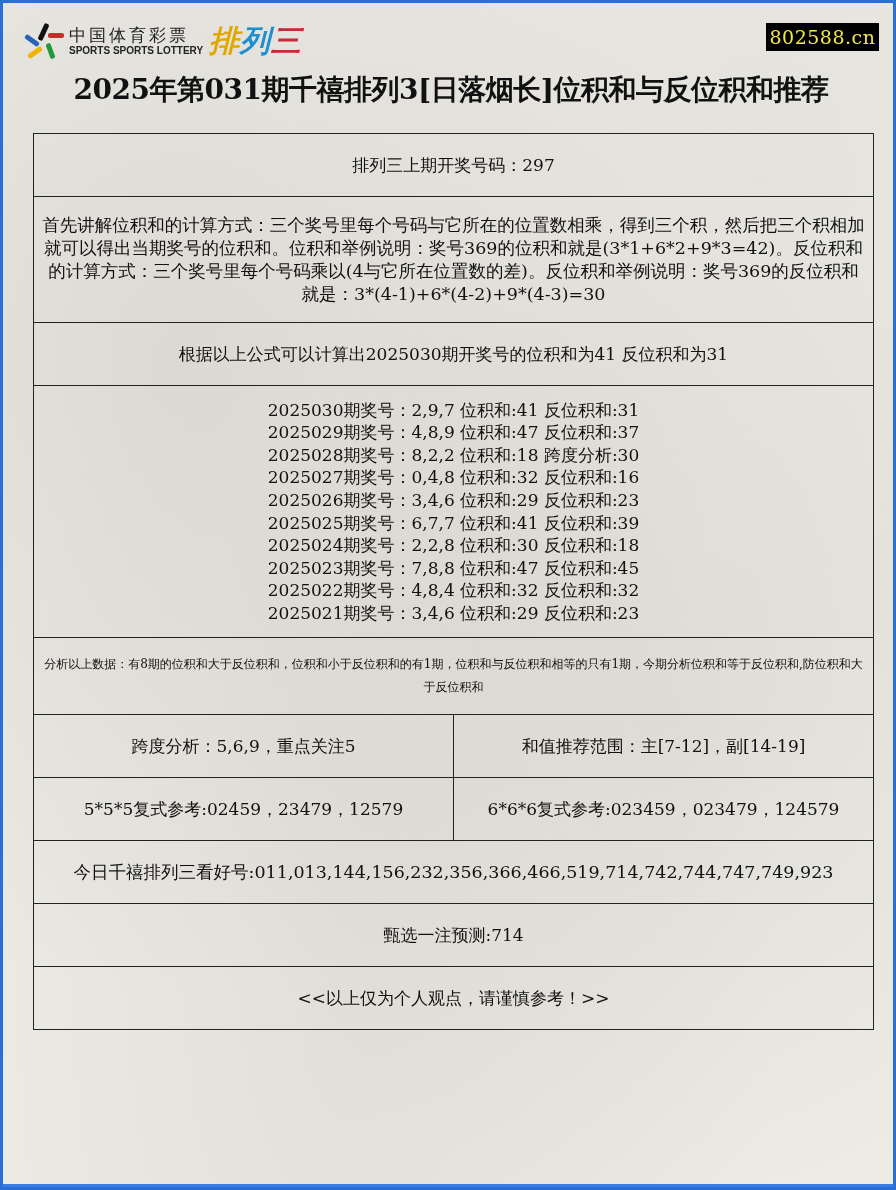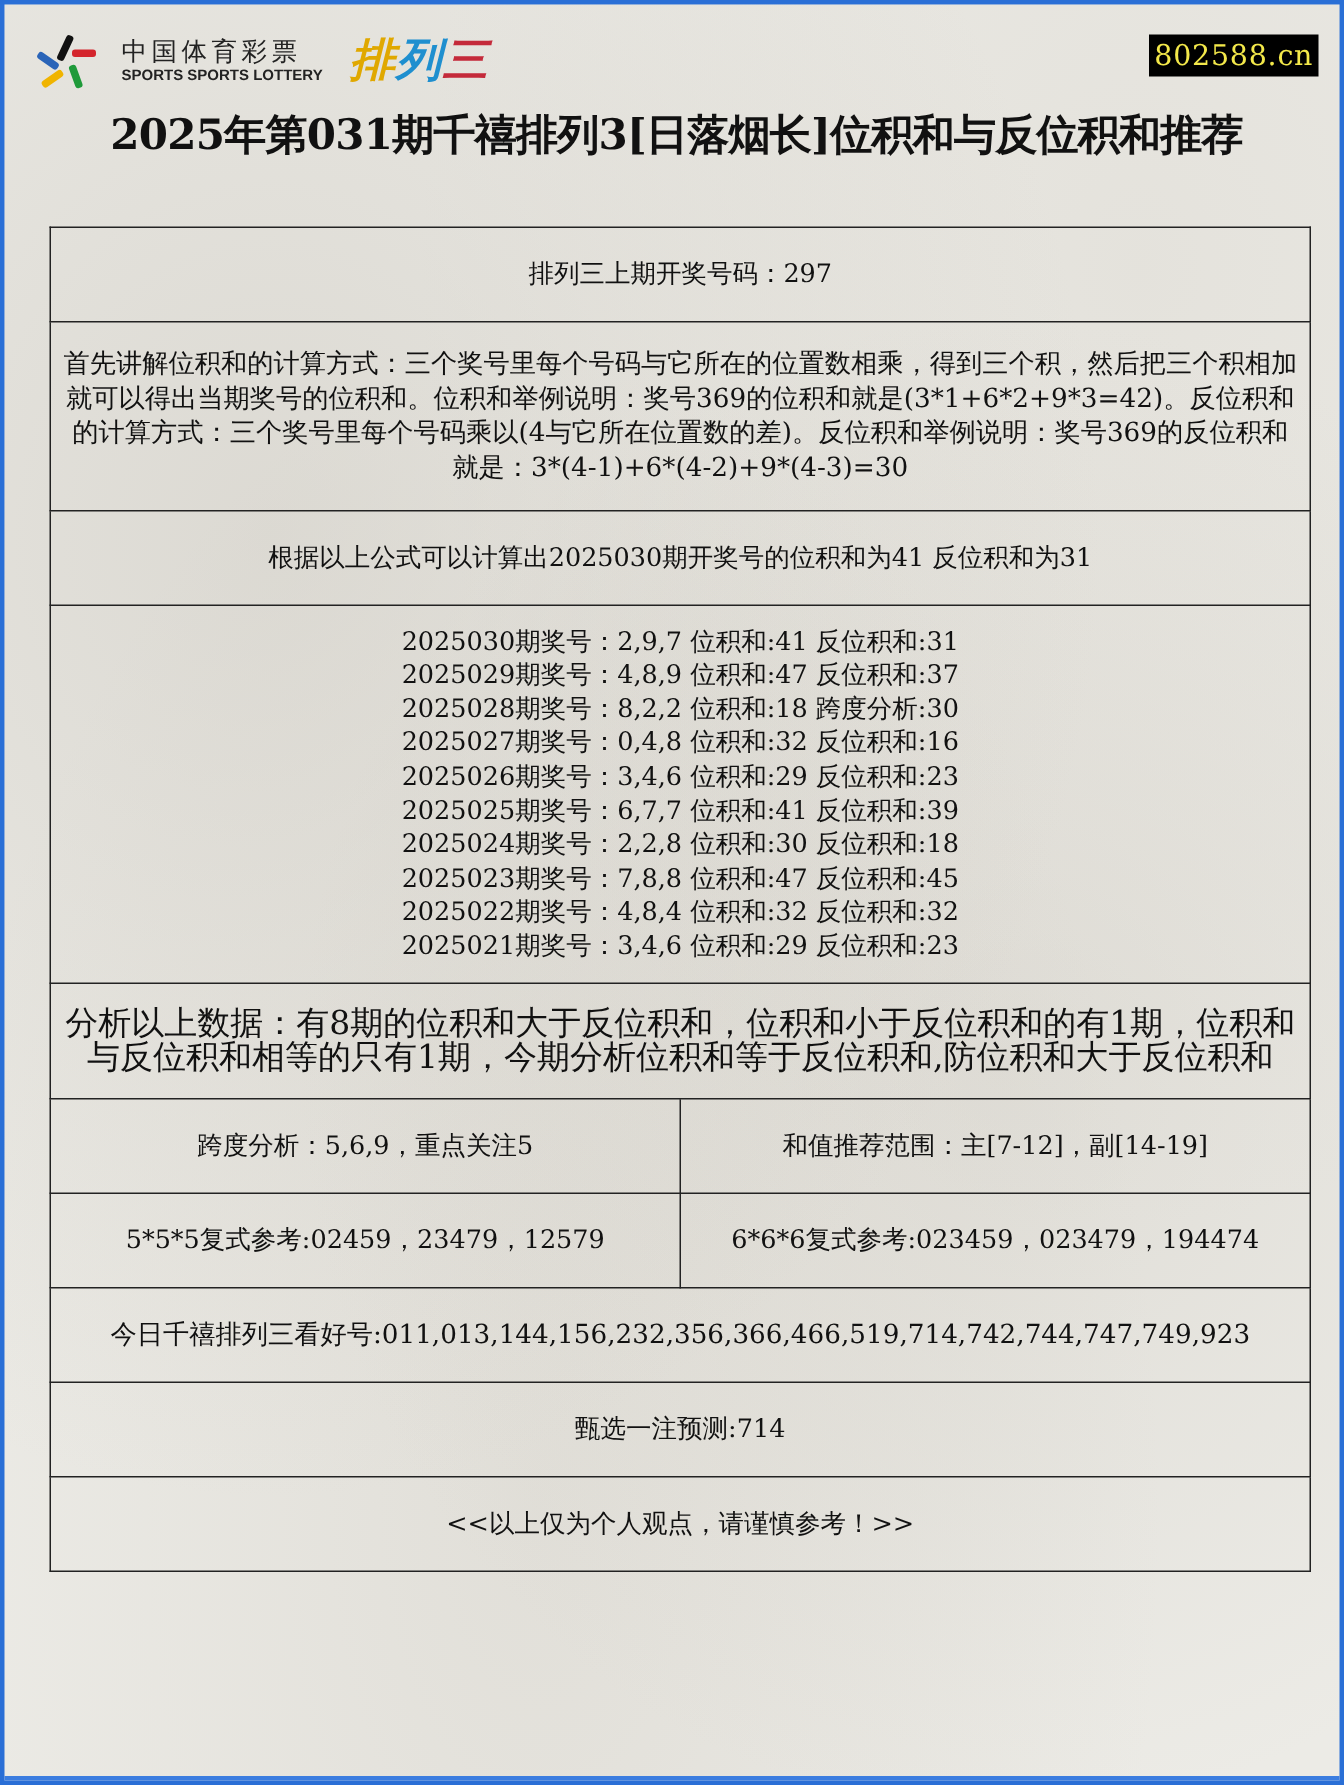--- a/index.html
+++ b/index.html
@@ -17,21 +17,21 @@
       radial-gradient(ellipse at 20% 30%, rgba(190,185,175,0.35), transparent 55%),
       radial-gradient(ellipse at 75% 60%, rgba(195,190,180,0.30), transparent 50%),
       radial-gradient(ellipse at 40% 85%, rgba(200,195,185,0.30), transparent 55%),
       radial-gradient(ellipse at 85% 15%, rgba(205,200,190,0.25), transparent 45%),
       #ecebe6;
     border-bottom: 3px solid #3b7de0;
   }
   
   .logo {
     position: absolute; left: 18px; top: 18px; height: 40px;
-    display: flex; align-items: center; gap: 12px;
+    display: flex; align-items: center;
   }
   .logo-mark { width: 44px; height: 40px; position: relative; }
   .logo-mark span { position: absolute; display: block; border-radius: 2px; }
   .lm1 { width: 5px; height: 18px; background:#111; left: 20px; top: 2px; transform: rotate(25deg); }
   .lm2 { width: 16px; height: 5px; background:#d4252c; left: 27px; top: 12px; }
   .lm3 { width: 16px; height: 5px; background:#2a64b8; left: 3px; top: 17px; transform: rotate(35deg); }
   .lm4 { width: 16px; height: 5px; background:#f0b400; left: 6px; top: 29px; transform: rotate(-35deg); }
   .lm5 { width: 5px; height: 16px; background:#1f9a3a; left: 27px; top: 22px; transform: rotate(-20deg); }
   .logo-text { margin-left: 4px; display: flex; flex-direction: column; }
   .logo-cn { font-family: "DejaVu Sans", sans-serif; font-size: 17px; letter-spacing: 3px; color:#222; line-height: 20px; }
@@ -50,32 +50,31 @@
   }
   .page-title {
     position: absolute; left: 0; top: 64px; width: 896px; text-align: center;
     font-family: "DejaVu Serif", serif; font-size: 28px; line-height: 46px; color:#111;
     letter-spacing: -0.5px;
   }
   
   .grid {
     position: absolute; left: 30px; top: 130px; width: 841px;
     border-collapse: collapse;
-    margin-top: 18px;
   }
   .grid td {
     border: 1.5px solid #222; text-align: center; vertical-align: middle;
     font-size: 17px; line-height: 23px; padding: 0 8px; color:#111;
   }
   .r-last td { height: 63px; }
   .r-explain td { height: 126px; font-size: 17.5px; line-height: 23px; padding: 0 6px; }
   .r-calc td { height: 63px; }
   .r-hist td { height: 252px; text-align: center; }
   .hist-line { font-size: 17px; line-height: 22.6px; white-space: nowrap; }
-  .r-analysis td { height: 77px; font-size: 22px; line-height: 23px; }
+  .r-analysis td { height: 77px; font-size: 12px; line-height: 23px; }
   .r-span td { height: 63px; }
   .r-kill td { height: 63px; }
   .r-good td { height: 63px; }
   .r-fushi td { height: 63px; }
   .r-today td { height: 63px; font-size: 17.5px; white-space: nowrap; padding: 0 4px; }
   .r-pick td { height: 63px; }
   .r-note td { height: 63px; }
   .half { width: 50%; }
 </style>
 </head>
@@ -131,21 +130,21 @@
     </tr>
     <tr class="r-analysis">
       <td colspan="2">分析以上数据：有8期的位积和大于反位积和，位积和小于反位积和的有1期，位积和与反位积和相等的只有1期，今期分析位积和等于反位积和,防位积和大于反位积和</td>
     </tr>
     <tr class="r-span">
       <td class="half">跨度分析：5,6,9，重点关注5</td>
       <td class="half">和值推荐范围：主[7-12]，副[14-19]</td>
     </tr>
     <tr class="r-fushi">
       <td class="half">5*5*5复式参考:02459，23479，12579</td>
-      <td class="half">6*6*6复式参考:023459，023479，194474</td>
+      <td class="half">6*6*6复式参考:023459，023479，124579</td>
     </tr>
     <tr class="r-today">
       <td colspan="2">今日千禧排列三看好号:011,013,144,156,232,356,366,466,519,714,742,744,747,749,923</td>
     </tr>
     <tr class="r-pick">
       <td colspan="2">甄选一注预测:714</td>
     </tr>
     <tr class="r-note">
       <td colspan="2">&lt;&lt;以上仅为个人观点，请谨慎参考！&gt;&gt;</td>
     </tr>

